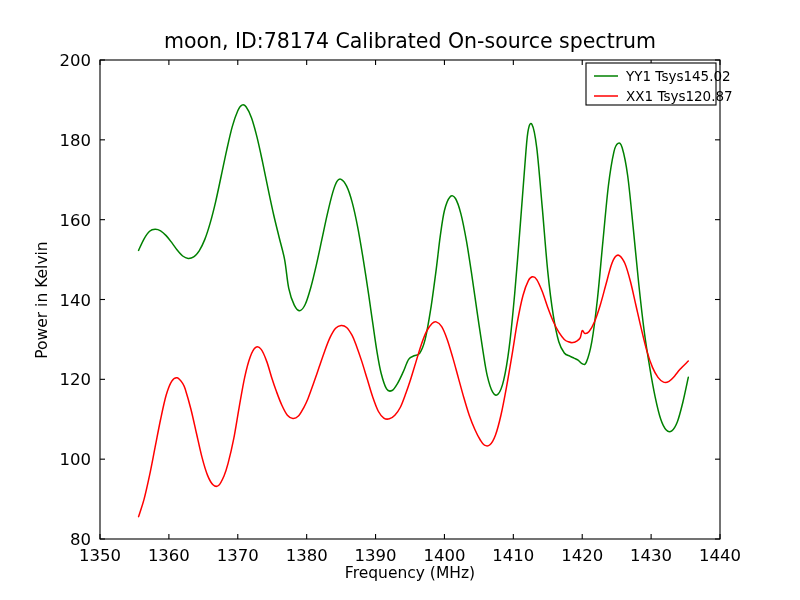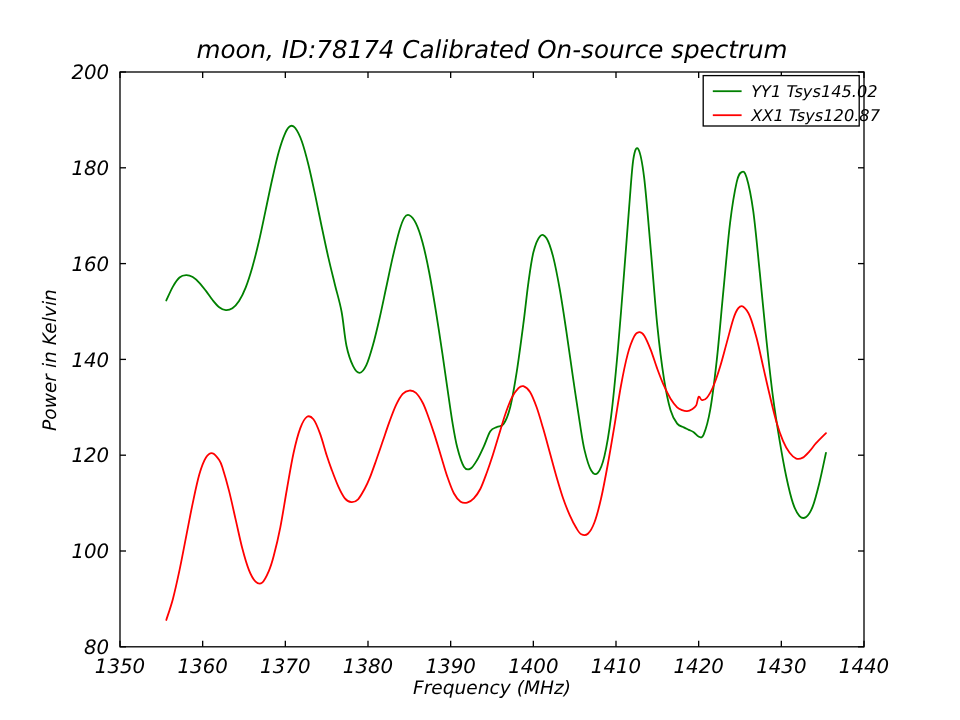--- a/index.html
+++ b/index.html
@@ -11,21 +11,20 @@
     width: 800px;
     height: 600px;
     font-family: "DejaVu Sans", sans-serif;
     overflow: hidden;
   }
   #figure {
     position: relative;
     width: 800px;
     height: 600px;
     background: #ffffff;
-    font-style: italic;
   }
   svg.plot {
     display: block;
     width: 800px;
     height: 600px;
   }
   .axis-line {
     fill: none;
     stroke: #000000;
     stroke-width: 1.1;

